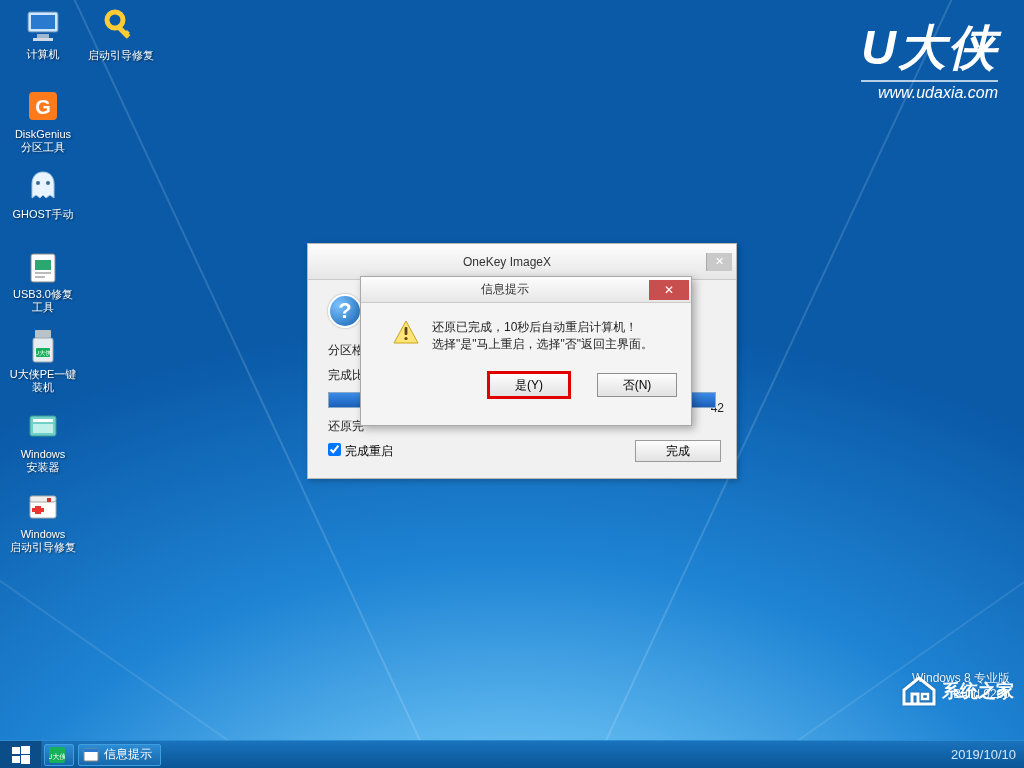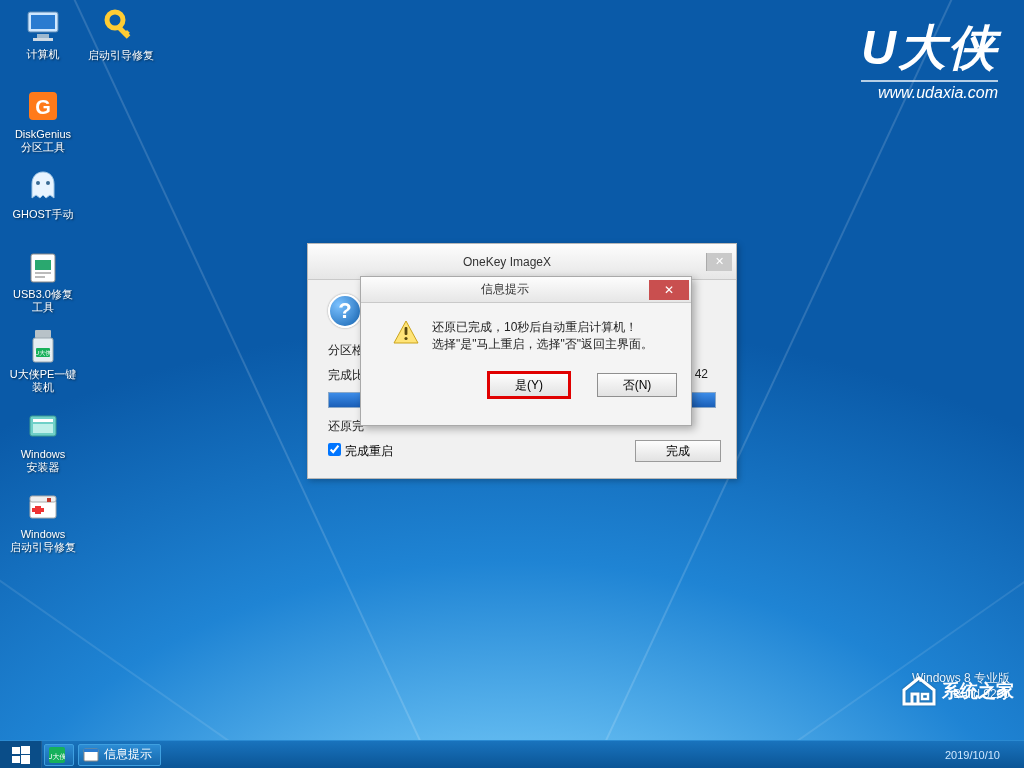--- a/index.html
+++ b/index.html
@@ -33,34 +33,34 @@
 .wininfo { position:absolute; right:14px; bottom:38px; color:#e8f4ff; font-size:12px; text-align:right; line-height:16px; text-shadow:0 0 2px rgba(0,0,0,.4); }
 .watermark { position:absolute; right:10px; bottom:34px; display:flex; align-items:center; gap:6px; color:#fff; font-size:18px; font-weight:bold;margin-top:15px; }
 .watermark svg { filter: drop-shadow(0 0 1px rgba(0,0,0,.3)); }
 
 
 .taskbar { position:absolute; left:0; right:0; bottom:0; height:28px; background:linear-gradient(#1973bd,#0b5596); border-top:1px solid #2a8ad2; display:flex; align-items:center; }
 .start { width:42px; height:28px; background:#0a4d88; display:flex; align-items:center; justify-content:center; border-right:1px solid rgba(255,255,255,.1); }
 .start .winlogo { width:18px; height:18px; }
 .tbtn { height:22px; margin:3px 2px; padding:0 8px 0 4px; background:linear-gradient(#2c8cd4,#1668ac); border:1px solid #3fa0e0; border-radius:2px; display:flex; align-items:center; gap:5px; color:#fff; font-size:12px; }
 .tbtn .tico { width:16px; height:16px; display:flex; align-items:center; justify-content:center; }
-.tbdate { margin-left:auto; color:#cfe8ff; font-size:11px; padding-right:24px; }
+.tbdate { margin-left:auto; color:#cfe8ff; font-size:13px; padding-right:8px; }
 
 
 .win1 { position:absolute; left:307px; top:243px; width:430px; background:#f1f1f1; border:1px solid #b7b7b7; box-shadow:2px 2px 6px rgba(0,0,0,.25); }
 .titlebar { height:36px; background:linear-gradient(#fdfdfd,#e6e6e6); border-bottom:1px solid #c9c9c9; display:flex; align-items:center; padding:0 4px 0 0; }
 .titlebar .ttl { flex:1; text-align:center; color:#333; font-size:12px; }
 .titlebar .xbtn { width:26px; height:18px; background:#c9c9c9; color:#fff; display:flex; align-items:center; justify-content:center; font-size:11px; border-left:1px solid #aaa; }
 .win1 .body { padding:14px 20px 18px 20px; }
 .hrow { display:flex; align-items:center; gap:10px; margin-bottom:14px; }
 .qicon { width:34px; height:34px; border-radius:50%; background:radial-gradient(circle at 30% 30%, #7cc2ff, #1362b0); display:flex; align-items:center; justify-content:center; color:#fff; font-size:22px; font-weight:bold; border:2px solid #fff; box-shadow:0 0 2px rgba(0,0,0,.4); }
 .lblrow { margin:8px 0; color:#222; }
 .prog { height:16px; border:1px solid #8aa8c8; background:#fff; position:relative; margin:4px 0 10px 0; }
 .prog .fill { position:absolute; inset:0; background:linear-gradient(#3c8ce8,#1a5fb8); }
-.rside { position:absolute; right:28px; }
+.rside { position:absolute; right:12px;margin-top:34px; }
 .chk { display:flex; align-items:flex-start; gap:4px; }
 .chk input { margin:0; }
 .fbtn { position:absolute; right:15px; bottom:16px; width:86px; height:22px; background:linear-gradient(#fdfdfd,#e2e2e2); border:1px solid #9a9a9a; font-size:12px; }
 
 
 .dlg { position:absolute; left:360px; top:276px; width:332px; background:#f4f4f4; border:1px solid #a9a9a9; box-shadow:3px 3px 8px rgba(0,0,0,.3); }
 .dlg .dttl { height:26px; background:linear-gradient(#fdfdfd,#e6e6e6); border-bottom:1px solid #c9c9c9; display:flex; align-items:center; }
 .dlg .dttl .t { flex:1; text-align:center; color:#333; font-size:12px; }
 .dlg .dttl .dx { width:40px; height:20px; margin-right:2px; background:#c94f4f; color:#fff; display:flex; align-items:center; justify-content:center; font-size:12px; }
 .dlg .dbody { padding:16px 14px 24px 14px;margin-left:17px; }

